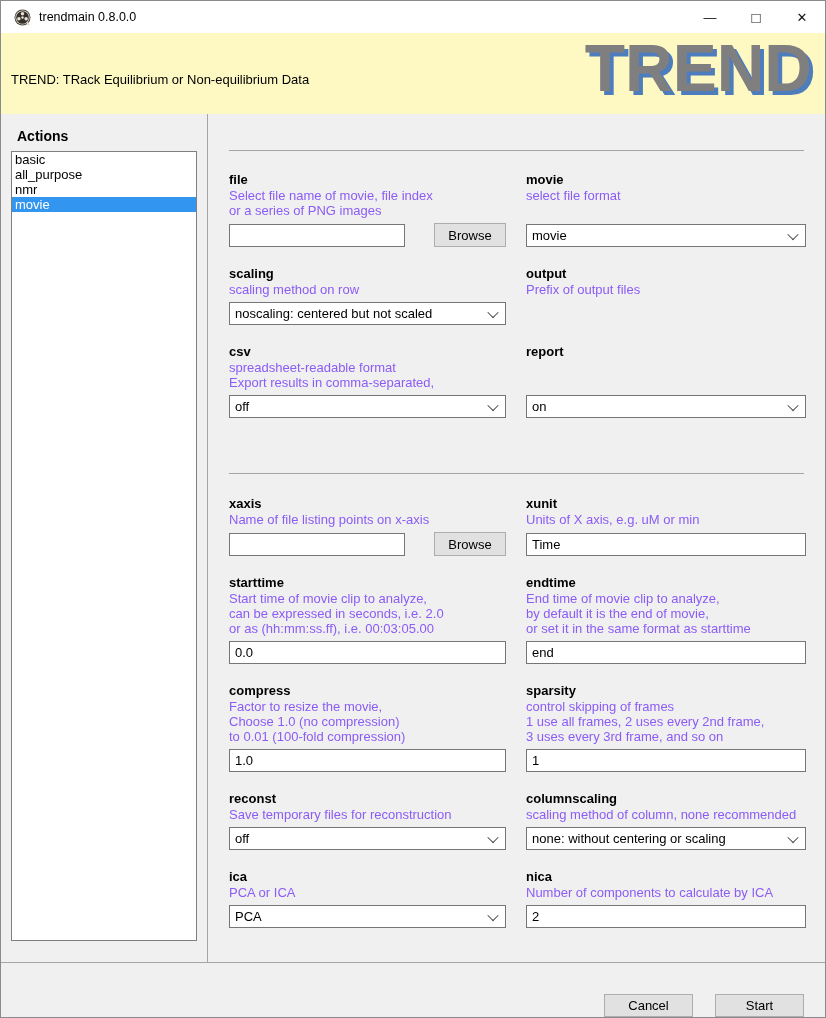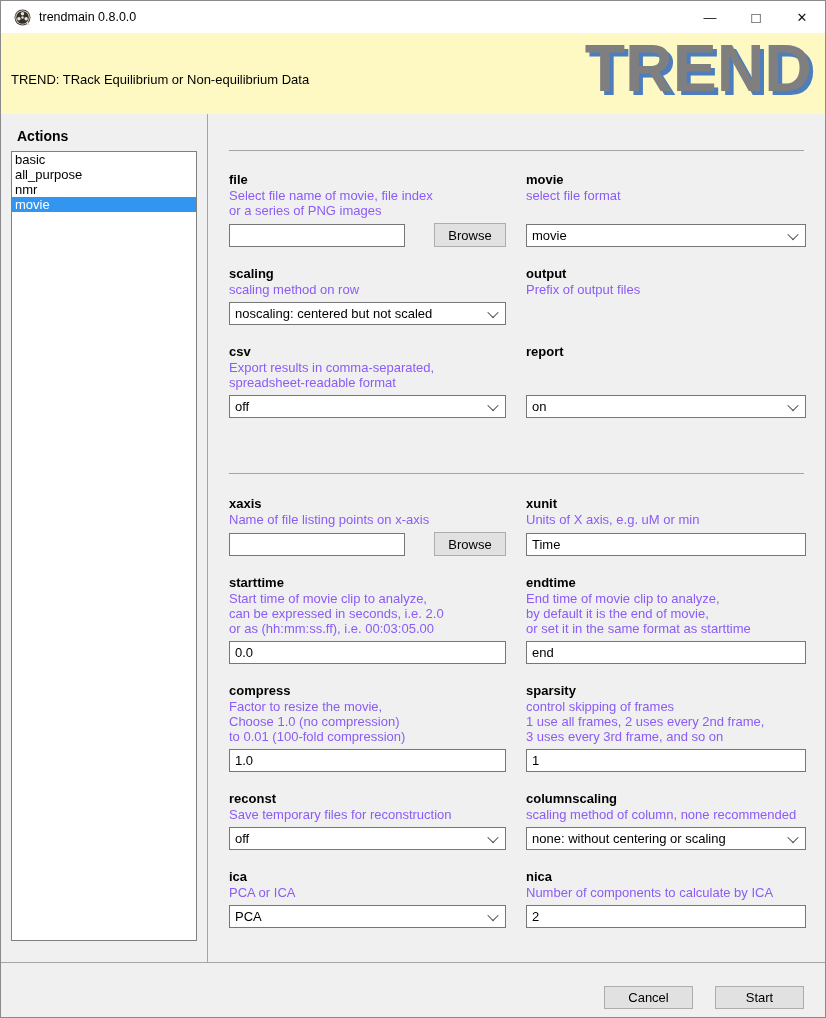--- a/index.html
+++ b/index.html
@@ -40,21 +40,21 @@
   .tinput{flex:1;min-width:0;height:23px;border:1px solid #767676;background:#fff;padding:0 5px;
           font-family:"Liberation Sans","DejaVu Sans",sans-serif;font-size:13px;box-sizing:border-box;}
   .btn-browse{flex:0 0 72px;margin-left:29px;height:24px;background:#e1e1e1;border:1px solid #adadad;
           font-family:"Liberation Sans","DejaVu Sans",sans-serif;font-size:13px;cursor:default;}
   .combo{flex:1;height:23px;border:1px solid #767676;background:#fff;display:flex;align-items:center;
          padding:0 8px 0 5px;box-sizing:border-box;font-size:13px;cursor:default;}
   .combo .chev{margin-left:auto;width:7px;height:7px;border-right:1.5px solid #4a4a4a;border-bottom:1.5px solid #4a4a4a;
          transform:rotate(45deg) translate(-1px,-1px);}
   
   .footer{position:absolute;left:0;right:0;bottom:0;height:55px;background:#f0f0f0;border-top:1px solid #a5a5a5;
-          box-sizing:border-box;display:flex;justify-content:flex-end;align-items:center;gap:22px;padding:15px 21px 0 0;}
+          box-sizing:border-box;display:flex;justify-content:flex-end;align-items:flex-end;gap:22px;padding:15px 21px 0 0;}
   .btn{width:89px;height:23px;background:#e1e1e1;border:1px solid #adadad;
        font-family:"Liberation Sans","DejaVu Sans",sans-serif;font-size:13px;cursor:default;}
 </style>
 </head>
 <body>
 
 <div class="window">
 
   <div class="titlebar">
     <svg class="titlebar-icon" viewBox="0 0 17 17">
@@ -130,22 +130,22 @@
         </div>
         <div class="cell">
           <div class="flabel">output</div>
           <div class="fdesc">Prefix of output files</div>
         </div>
       </div>
 
       <div class="frow">
         <div class="cell">
           <div class="flabel">csv</div>
+          <div class="fdesc">spreadsheet-readable format</div>
           <div class="fdesc">Export results in comma-separated,</div>
-          <div class="fdesc">spreadsheet-readable format</div>
           <div class="ctl">
             <div class="combo">
               <span>off</span>
               <span class="chev"></span>
             </div>
           </div>
         </div>
         <div class="cell">
           <div class="flabel">report</div>
           <div class="ctl">

